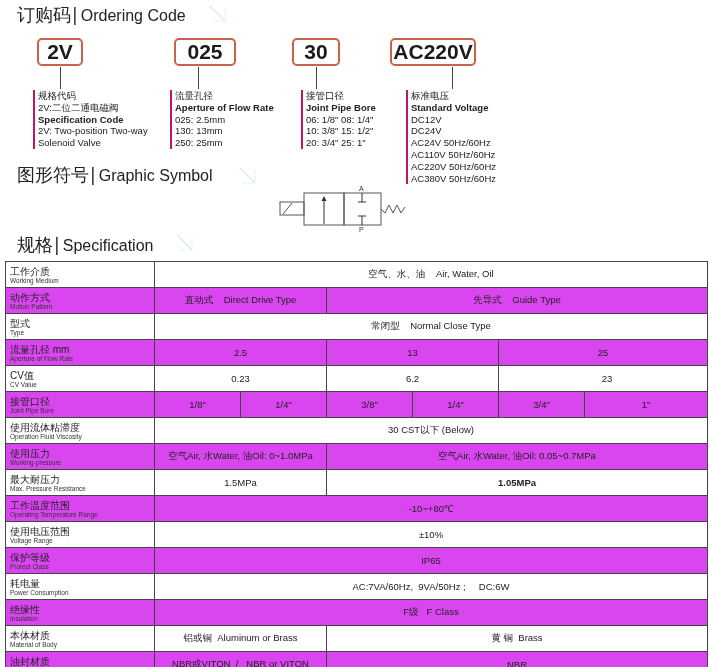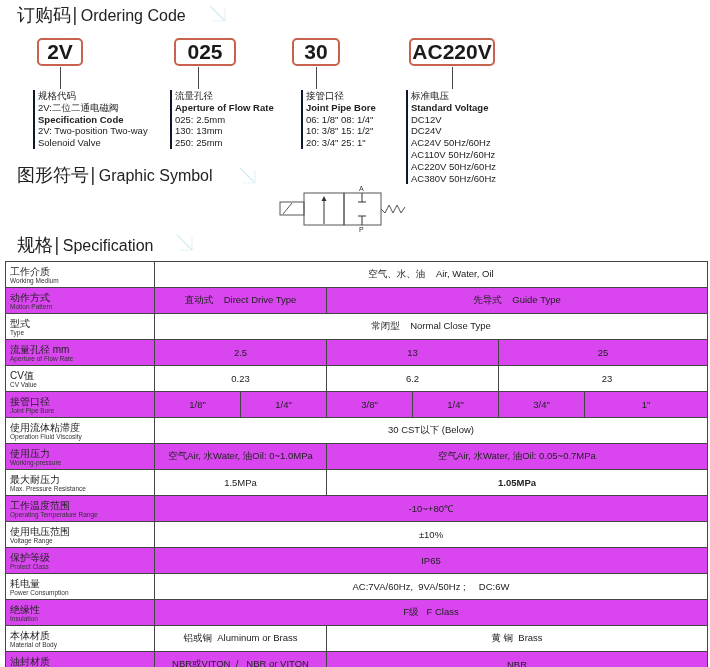--- a/index.html
+++ b/index.html
@@ -9,21 +9,21 @@
   .section-title { position: absolute; left: 17px; font-size: 17px; color: #222; white-space: nowrap; letter-spacing: 0; }
   .section-title .zh { font-size: 18px; }
   .section-title .bar { font-size: 17px; margin: 0 3px 0 1px; }
   .section-title .en { font-family: "Liberation Sans", sans-serif; font-size: 16px; }
   .deco-arrow { position: absolute; width: 20px; height: 20px; opacity: 0.35; }
 
   .code-box { position: absolute; height: 28px; border: 2px solid #c8614e; border-radius: 5px;
     font-family: "Liberation Sans", sans-serif; font-weight: bold; font-size: 21px; color: #1a1a1a;
     display: flex; align-items: center; justify-content: center; background: #fff; }
   .code-stem { position: absolute; width: 1px; background: #444; }
-  .code-desc { position: absolute; border-left: 2px solid #0f172a; padding-left: 3px;
+  .code-desc { position: absolute; border-left: 2px solid #be185d; padding-left: 3px;
     font-family: "Liberation Sans", sans-serif; font-size: 9.5px; line-height: 11.8px; color: #222; white-space: nowrap; }
   .code-desc .b { font-weight: bold; }
 
   .symbol { position: absolute; left: 278px; top: 183px; width: 130px; height: 50px; }
 
   table.spec { position: absolute; left: 5px; top: 261px; width: 702px; border-collapse: collapse;
     font-family: "Liberation Sans", sans-serif; font-size: 9.5px; table-layout: fixed; }
   table.spec td { border: 1px solid #444; text-align: center; vertical-align: middle; padding: 0; color: #222; }
   table.spec tr.hdr td { background: #a9d9ef; height: 36px; font-size: 10px; border-width: 2px 1px; border-color: #444; }
   table.spec tr.hdr td.label { text-align: left; padding-left: 14px; font-size: 11px; line-height: 15px; }
@@ -67,21 +67,21 @@
     </div>
     <div class="code-box" style="left: 292px; top: 38px; width: 48px;">30</div>
     <div class="code-stem" style="left: 316px; top: 67px; height: 22px;"></div>
     <div class="code-desc" style="left: 301px; top: 90px;">
       <div>接管口径</div>
       <div class="b">Joint Pipe Bore</div>
       <div>06: 1/8"  08: 1/4"</div>
       <div>10: 3/8"  15: 1/2"</div>
       <div>20: 3/4"  25: 1"</div>
     </div>
-    <div class="code-box" style="left: 409px; top: 38px; width: 86px;">AC220V</div>
+    <div class="code-box" style="left: 390px; top: 38px; width: 86px;">AC220V</div>
     <div class="code-stem" style="left: 452px; top: 67px; height: 22px;"></div>
     <div class="code-desc" style="left: 406px; top: 90px;">
       <div>标准电压</div>
       <div class="b">Standard  Voltage</div>
       <div>DC12V</div>
       <div>DC24V</div>
       <div>AC24V   50Hz/60Hz</div>
       <div>AC110V  50Hz/60Hz</div>
       <div>AC220V  50Hz/60Hz</div>
       <div>AC380V  50Hz/60Hz</div>

